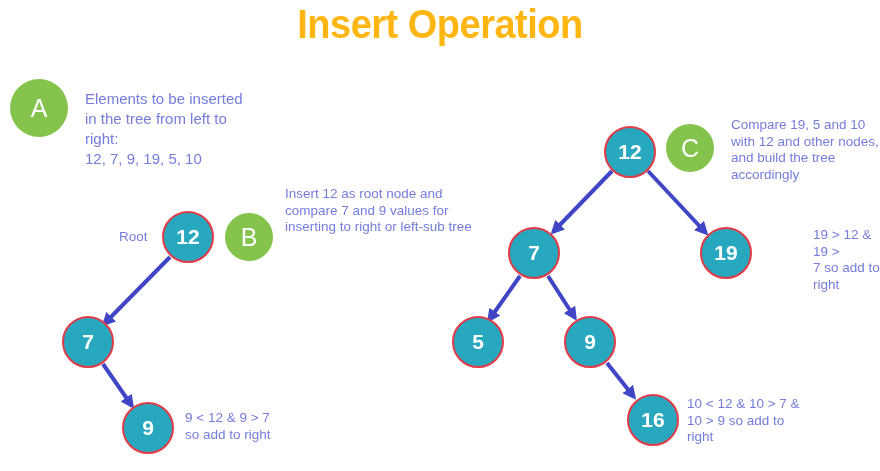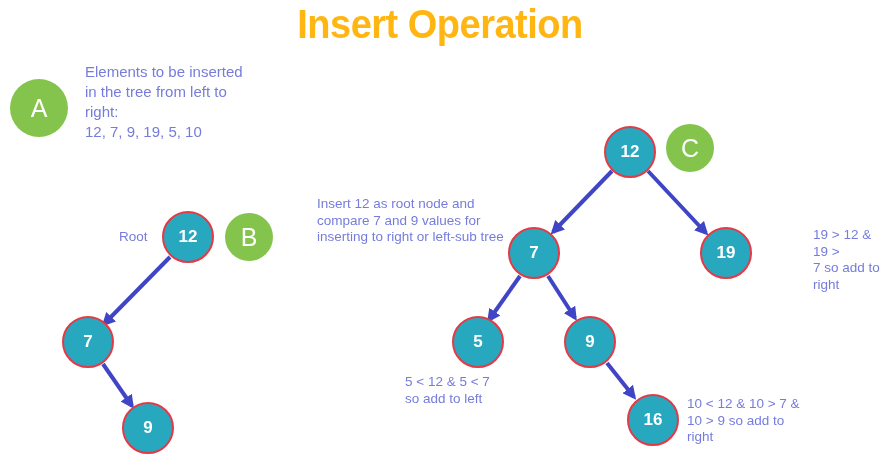--- a/index.html
+++ b/index.html
@@ -36,21 +36,21 @@
   .badge.c{left:666px;top:124px;width:48px;height:48px;}
   .node{
     position:absolute;
     width:52px;height:52px;
     border-radius:50%;
     background:#28A8BF;
     border:2.5px solid #E23B47;
     box-sizing:border-box;
     color:#ffffff;
     display:flex;align-items:center;justify-content:center;
-    font-size:17px;
+    font-size:21px;
     font-weight:600;
   }
   .txt{
     position:absolute;
     color:#767CDB;
     font-size:13.5px;
     line-height:16.5px;
     white-space:pre-line;
   }
   .para{
@@ -63,32 +63,36 @@
 <body>
 
 <div class="canvas">
 
   <div class="title">Insert Operation</div>
 
   <div class="badge a">A</div>
   <div class="badge b">B</div>
   <div class="badge c">C</div>
 
-  <div class="txt para" style="left:85px;top:62px;">Elements to be inserted
+  <div class="txt para" style="left:85px;top:89px;">Elements to be inserted
 in the tree from left to
 right:
 12, 7, 9, 19, 5, 10</div>
-  <div class="txt" style="left:285px;top:196px;margin-left:32px;">Insert 12 as root node and
+  <div class="txt" style="left:285px;top:186px;">Insert 12 as root node and
 compare 7 and 9 values for
 inserting to right or left-sub tree</div>
+  <div class="txt" style="left:731px;top:117px;">Compare 19, 5 and 10
+with 12 and other nodes,
+and build the tree
+accordingly</div>
   <div class="txt" style="left:119px;top:229px;">Root</div>
+  <div class="txt" style="left:185px;top:410px;">9 &lt; 12 &amp; 9 &gt; 7
+so add to right</div>
   <div class="txt" style="left:765px;top:227px;margin-left:48px;">19 &gt; 12 &amp; 19 &gt;
 7 so add to right</div>
-  <div class="txt" style="left:405px;top:374px;">5 &lt; 12 &amp; 5 &lt; 7
-so add to left</div>
   <div class="txt" style="left:687px;top:396px;">10 &lt; 12 &amp; 10 &gt; 7 &amp;
 10 &gt; 9 so add to
 right</div>
 
   <svg class="edges" width="880" height="471" viewBox="0 0 880 471">
     <defs>
       <marker id="arrow" viewBox="0 0 10 10" refX="7.5" refY="5" markerWidth="3.4" markerHeight="3.4" orient="auto-start-reverse">
         <path d="M0,0 L10,5 L0,10 z" fill="#4045C6"></path>
       </marker>
     </defs>

